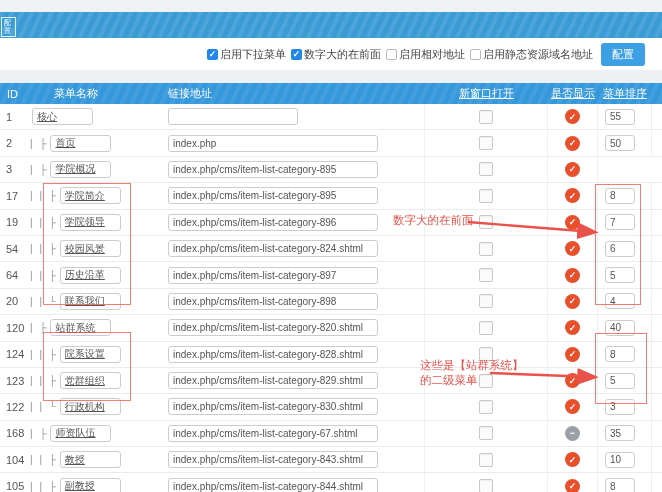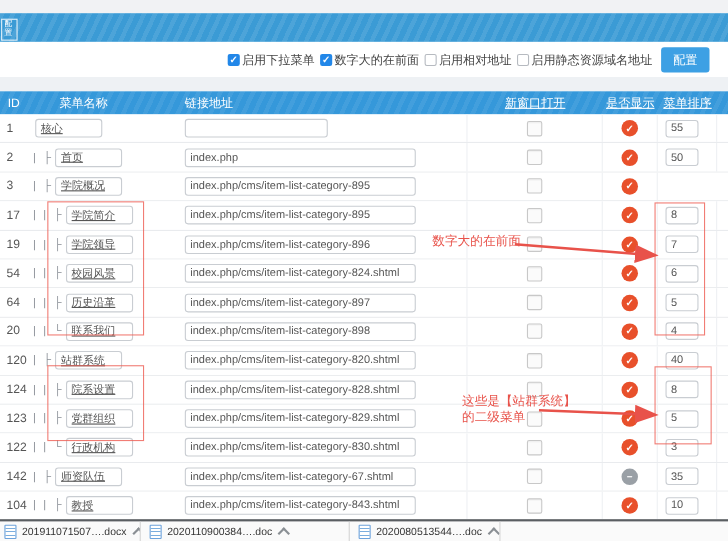--- a/index.html
+++ b/index.html
@@ -337,21 +337,21 @@
           <span class="cb"></span>
         </div>
         <div class="col-vis cell cc">
           <span class="vis check">✓</span>
         </div>
         <div class="col-sort cell">
           <input class="inp sort-inp" value="3" style="">
         </div>
       </div>
       <div class="trow">
-        <div class="col-id cell">142</div>
+        <div class="col-id cell">168</div>
         <div class="col-name cell">
           <span class="prefix">| ├</span>
           <input class="inp name-inp" value="师资队伍" style="">
         </div>
         <div class="col-link cell">
           <input class="inp link-inp" value="index.php/cms/item-list-category-67.shtml" style="">
         </div>
         <div class="col-nw cell cc">
           <span class="cb"></span>
         </div>
@@ -418,31 +418,14 @@
   <svg id="arrows" width="662" height="492">
     <defs>
       <marker id="ah" markerWidth="9" markerHeight="7" refX="7" refY="3.5" orient="auto">
         <polygon points="0 0, 9 3.5, 0 7" fill="#e8524a"></polygon>
       </marker>
     </defs>
     <line x1="468" y1="222" x2="594" y2="232" stroke="#e8524a" stroke-width="2.4" marker-end="url(#ah)"></line>
     <line x1="490" y1="373" x2="594" y2="377" stroke="#e8524a" stroke-width="2.4" marker-end="url(#ah)"></line>
   </svg>
 
-  <div class="dlbar" id="dlbar">
-      <div class="dl-item">
-        <span class="doc-icon"></span>
-        <span>201911071507….docx</span>
-        <span class="caret"></span>
-      </div>
-      <div class="dl-item">
-        <span class="doc-icon"></span>
-        <span>2020110900384….doc</span>
-        <span class="caret"></span>
-      </div>
-      <div class="dl-item">
-        <span class="doc-icon"></span>
-        <span>2020080513544….doc</span>
-        <span class="caret"></span>
-      </div>
-    </div>
 
 </div>
 
 </body></html>

